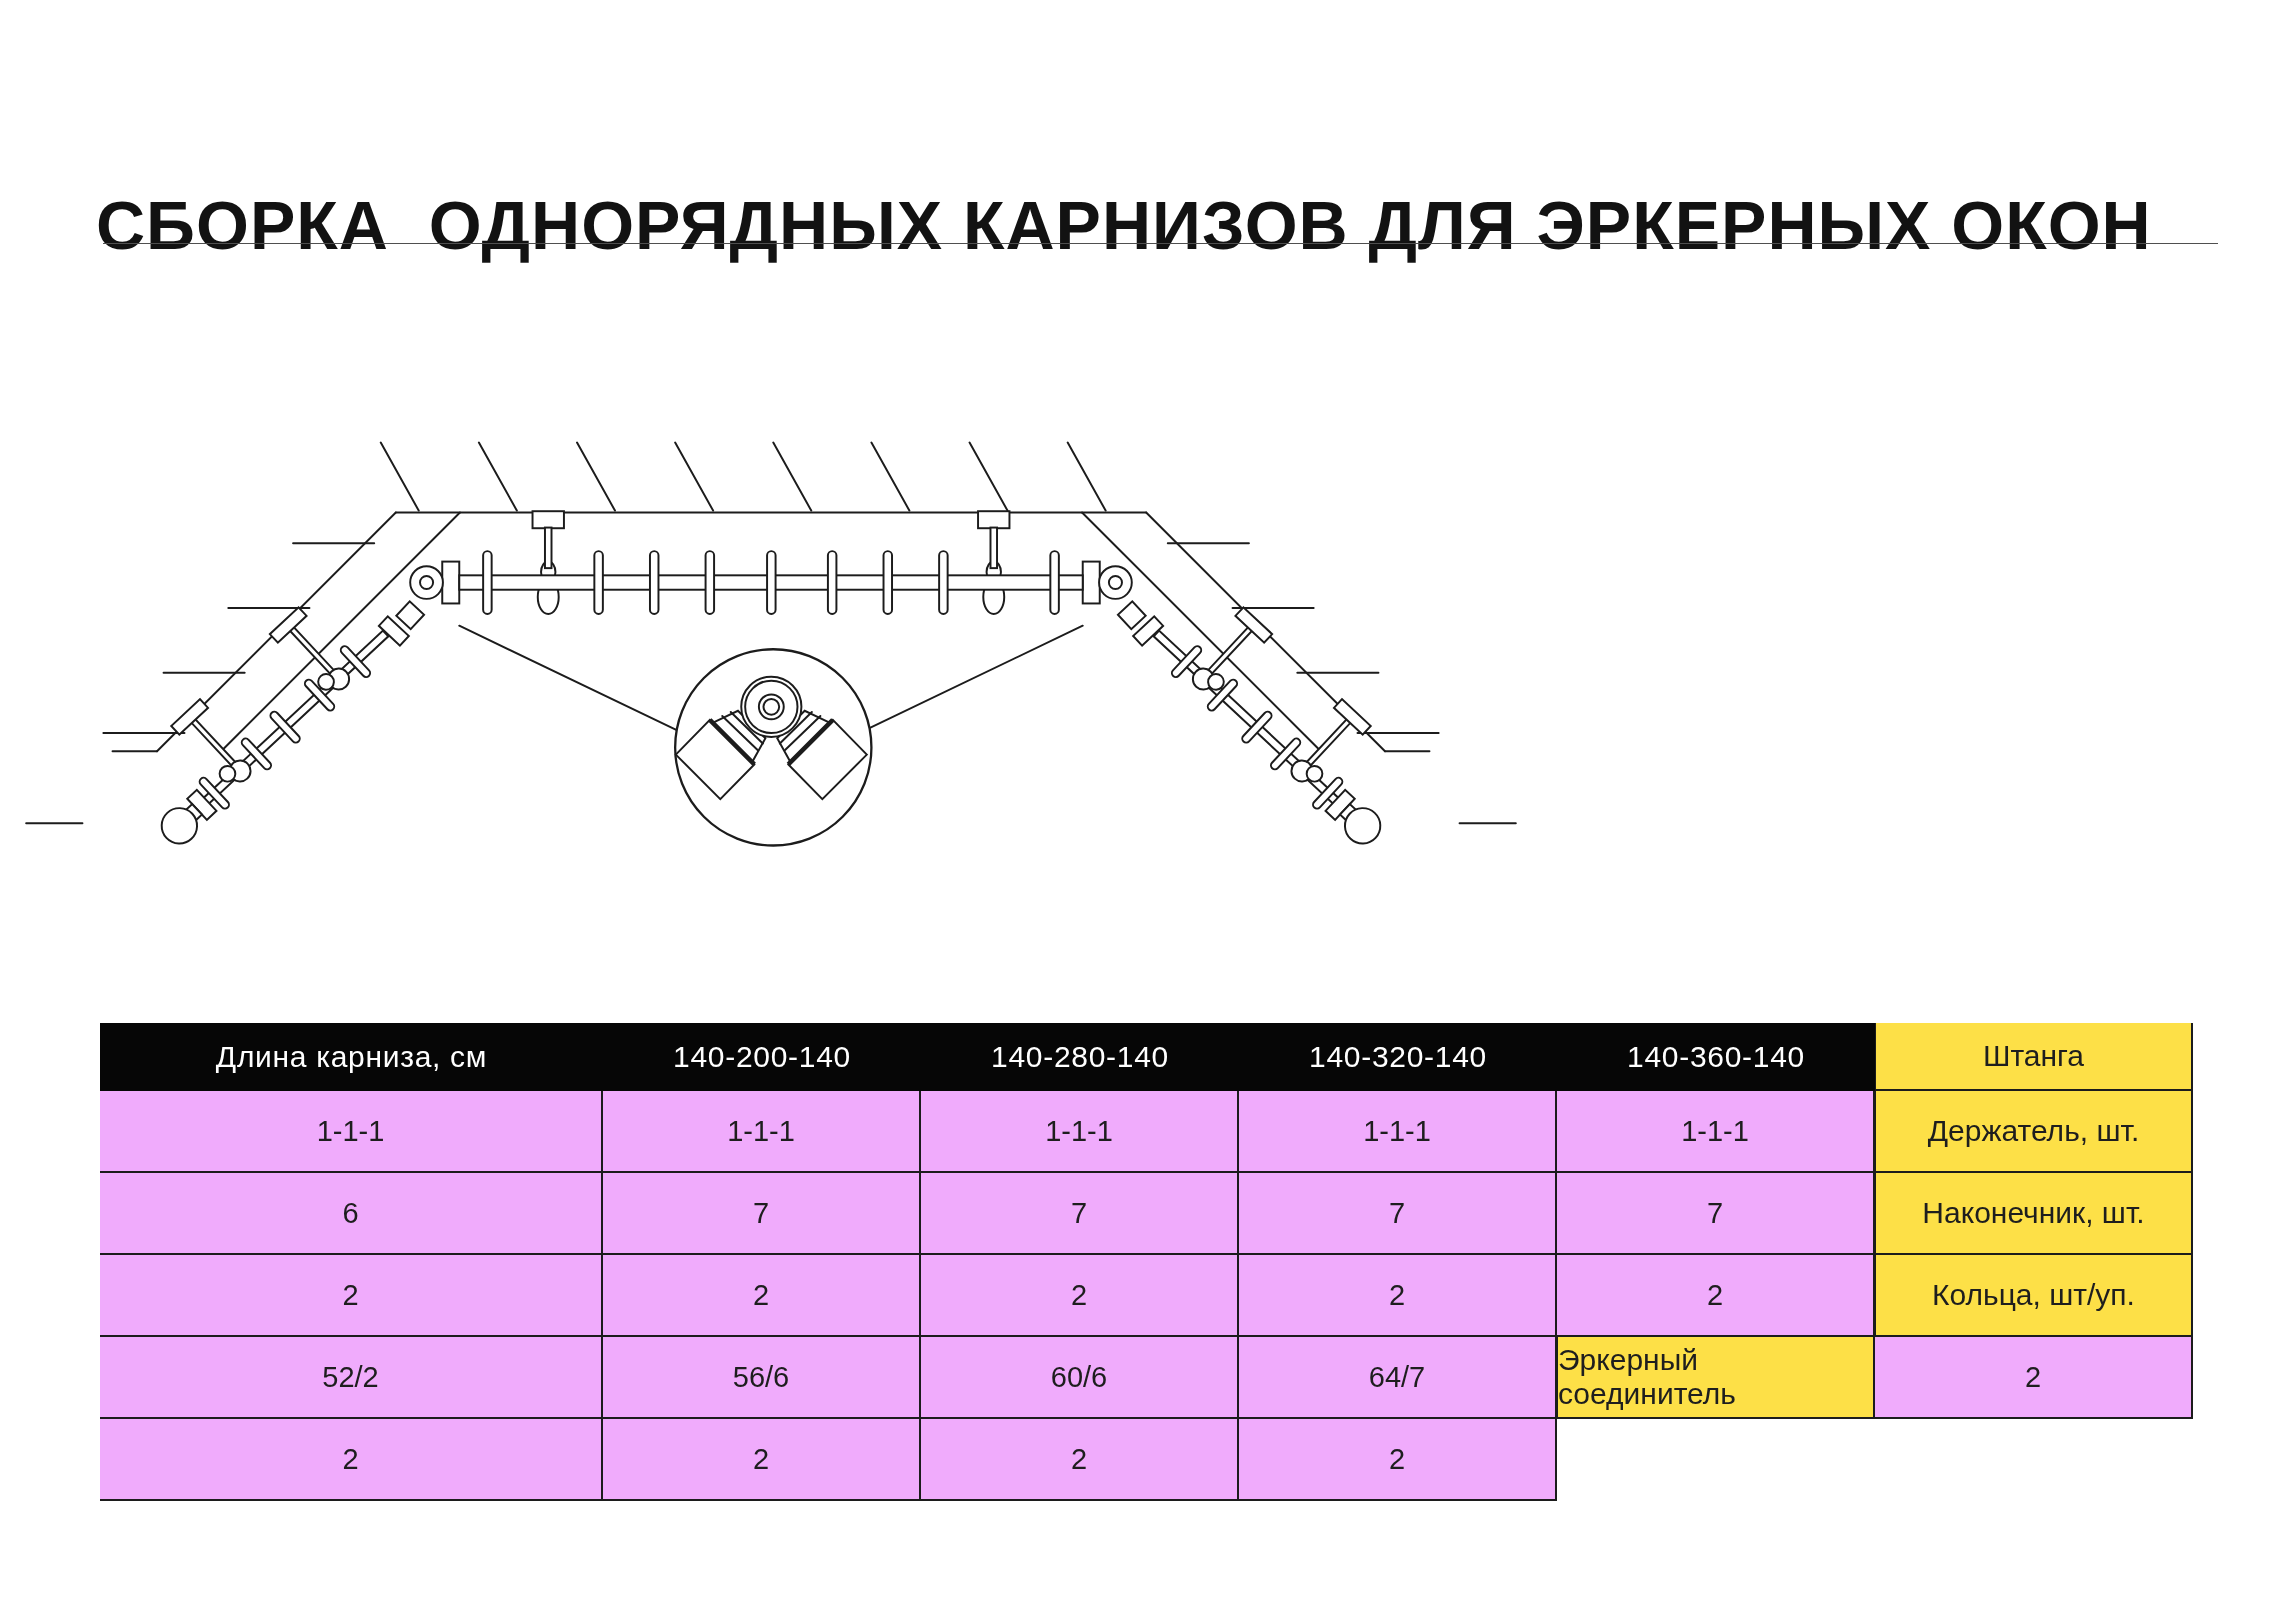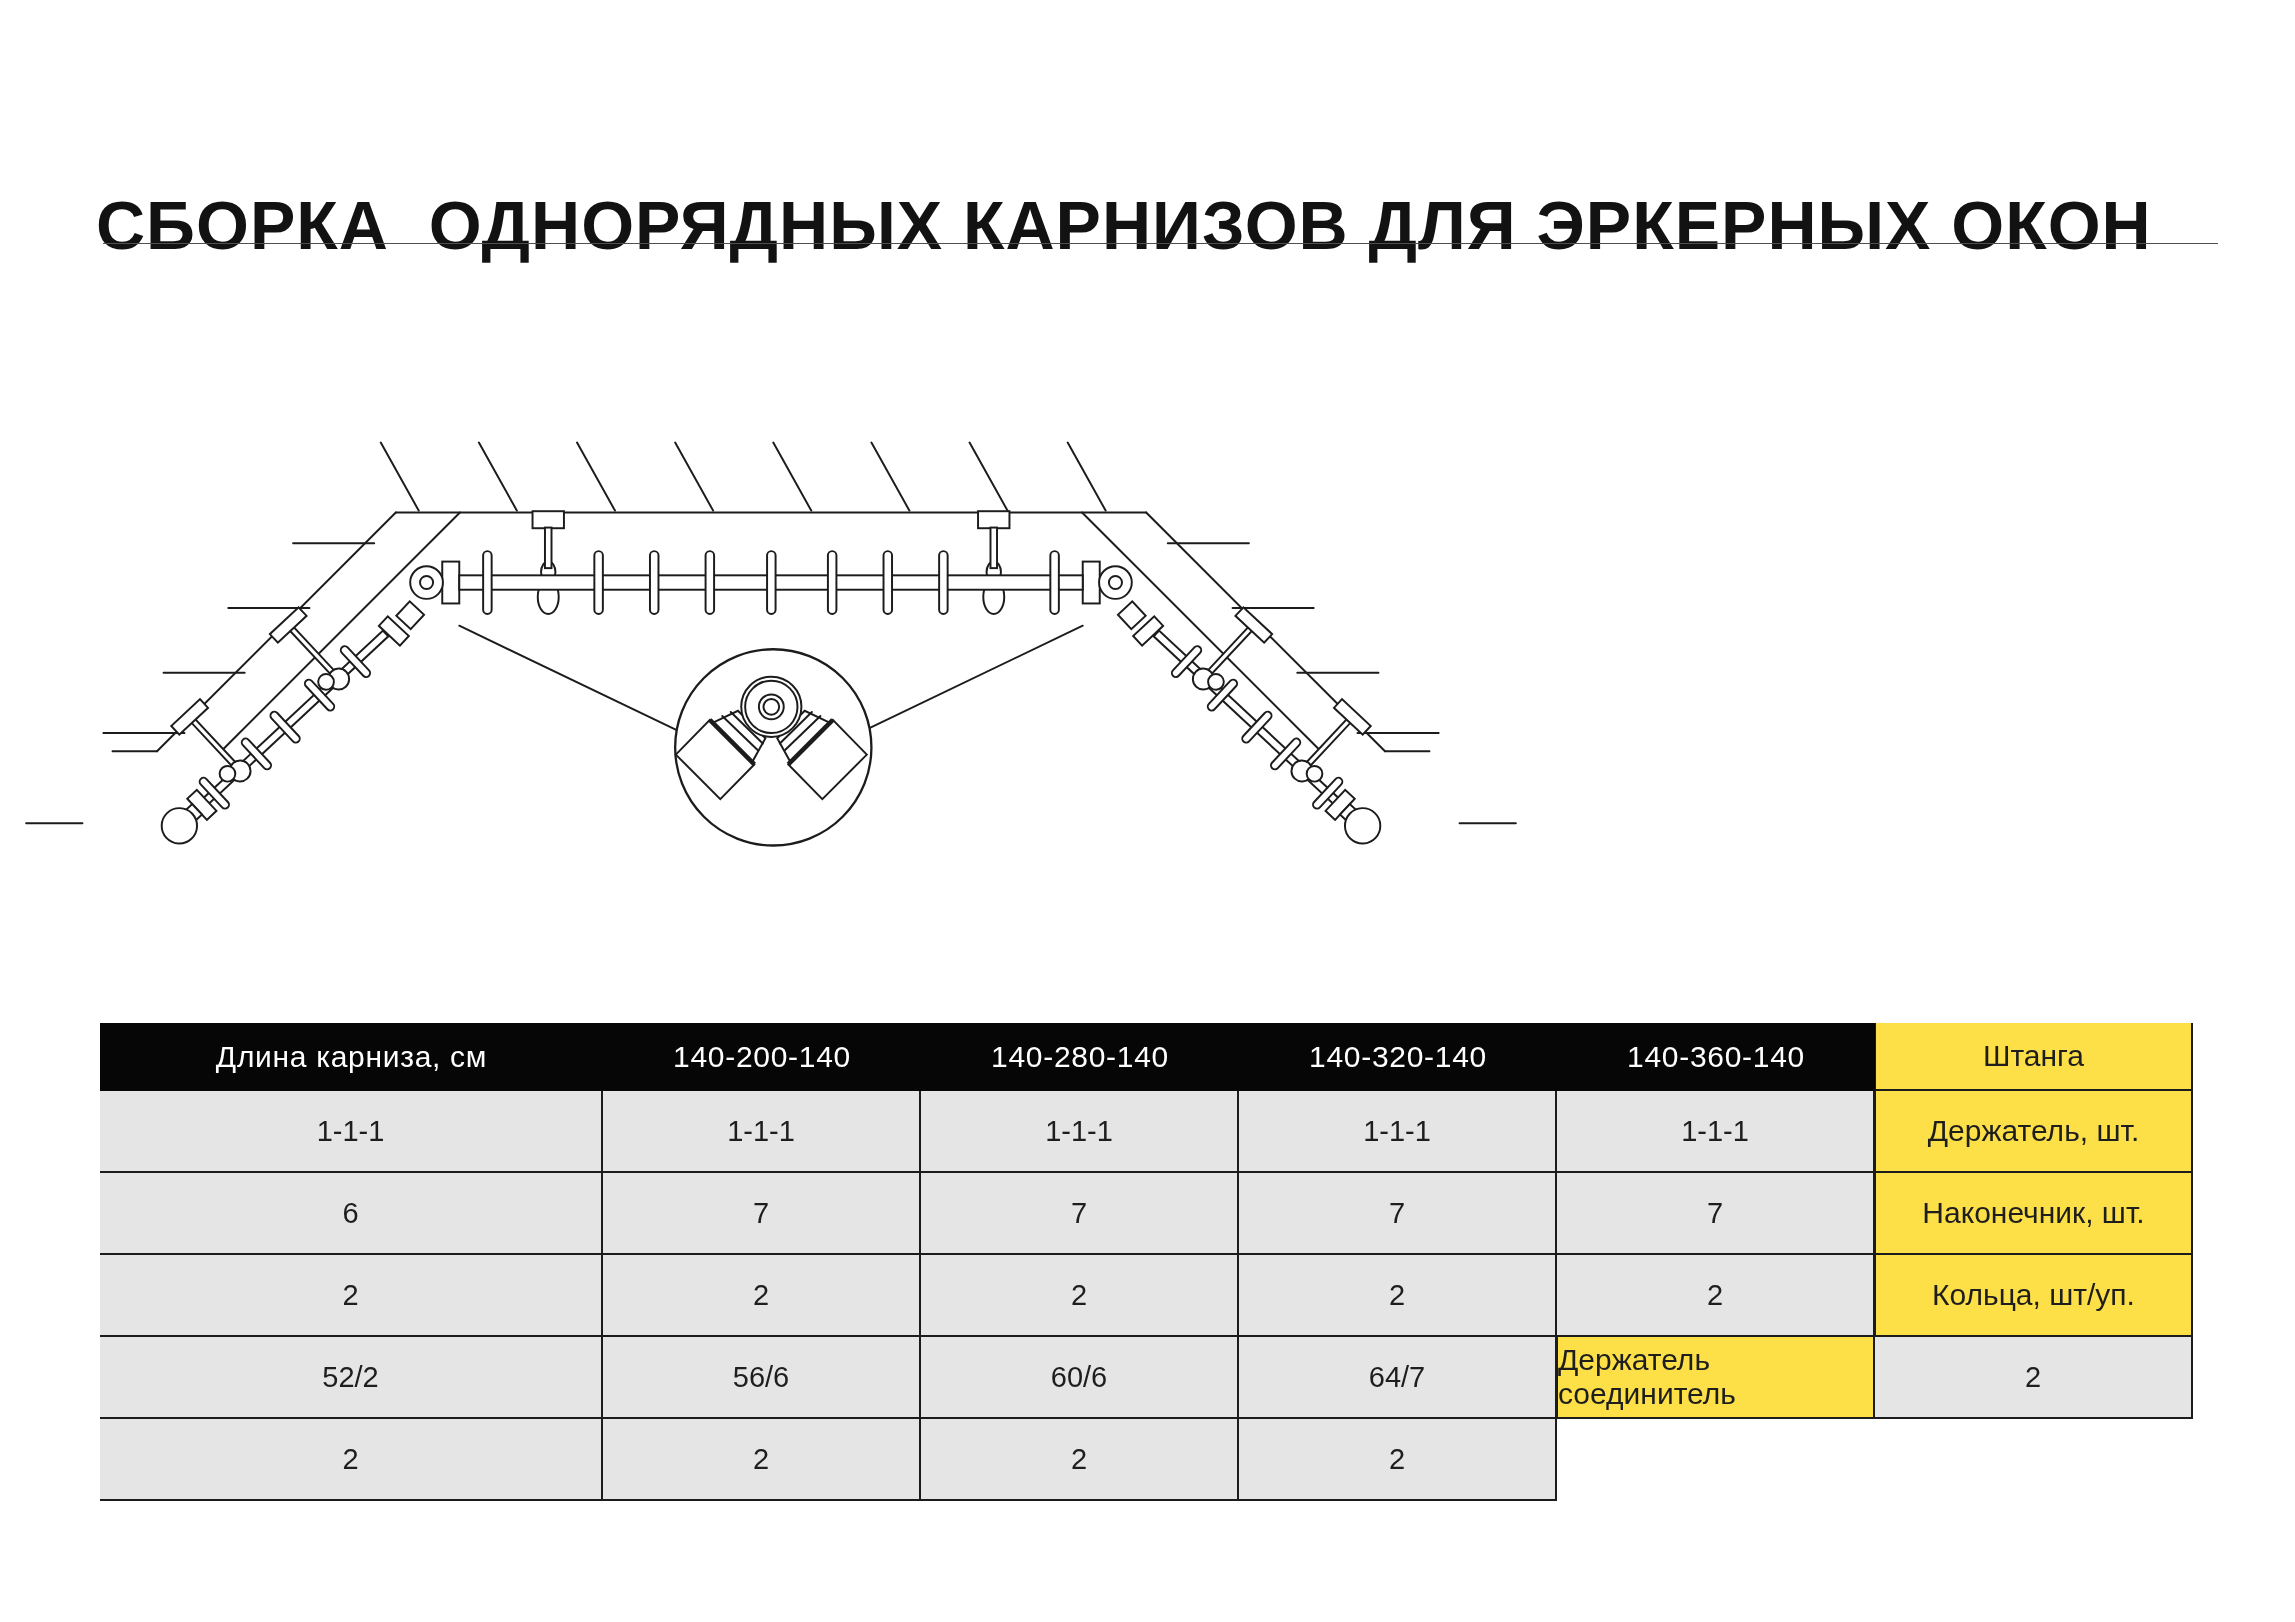--- a/index.html
+++ b/index.html
@@ -24,21 +24,21 @@
   .spec-table{
     position:absolute;left:100px;top:1023px;
     display:grid;
     grid-template-columns:503px repeat(5,318px);
     grid-template-rows:68px repeat(5,82px);
   }
   .cell{display:flex;align-items:center;justify-content:center;box-sizing:border-box;}
   .th{background:#060606;color:#ffffff;font-size:30px;letter-spacing:0.7px;}
   .td{border-right:2px solid #1c1c1c;border-bottom:2px solid #1c1c1c;color:#1e1e1e;}
   .td.lbl{background:#fde047;border-left:1.3px solid #1c1c1c;font-size:30px;}
-  .td.val{background:#e5e5e5;font-size:29px;}
+  .td.val{background:#f0abfc;font-size:29px;}
 </style>
 </head>
 <body>
 
 <h1 class="title">СБОРКА  ОДНОРЯДНЫХ КАРНИЗОВ ДЛЯ ЭРКЕРНЫХ ОКОН</h1>
 <div class="divider"></div>
 
 <svg class="diagram-svg" viewBox="0 0 3508 2480">
   <defs>
 
@@ -163,20 +163,20 @@
   <div class="cell td val">2</div>
   <div class="cell td val">2</div>
   <div class="cell td val">2</div>
 
   <div class="cell td lbl">Кольца, шт/уп.</div>
   <div class="cell td val">52/2</div>
   <div class="cell td val">56/6</div>
   <div class="cell td val">60/6</div>
   <div class="cell td val">64/7</div>
 
-  <div class="cell td lbl">Держатель соединитель</div>
+  <div class="cell td lbl">Эркерный соединитель</div>
   <div class="cell td val">2</div>
   <div class="cell td val">2</div>
   <div class="cell td val">2</div>
   <div class="cell td val">2</div>
   <div class="cell td val">2</div>
 </div>
 
 
 </body></html>

